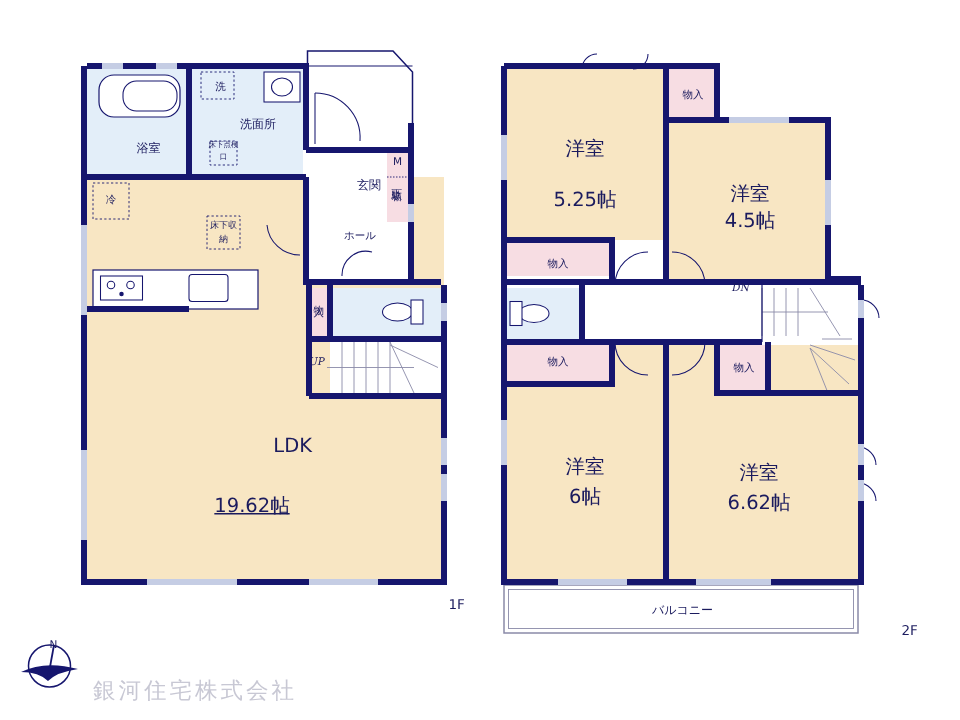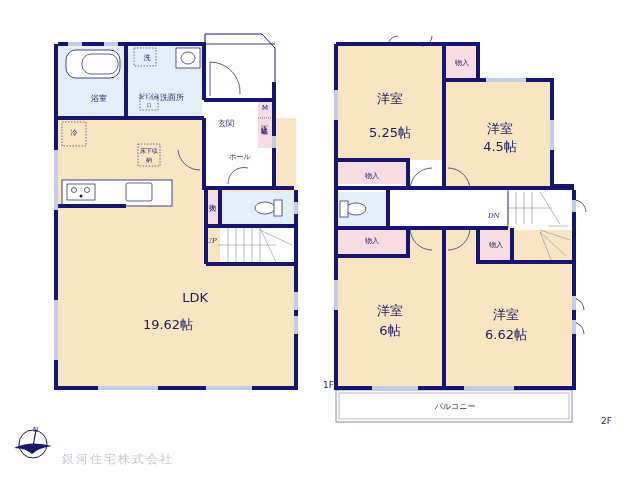--- a/index.html
+++ b/index.html
@@ -5,21 +5,21 @@
   html,body{margin:0;padding:0;background:#fff;}
   body{width:640px;height:480px;position:relative;overflow:hidden;font-family:"DejaVu Sans",sans-serif;color:#1b1b5e;}
   svg{position:absolute;left:0;top:0;}
   .lbl{position:absolute;text-align:center;color:#1b1b5e;white-space:nowrap;}
   .room-name{font-size:13px;}
   .room-size{font-size:13px;}
   .small{font-size:8px;}
   .tiny{font-size:7px;}
   .vert{writing-mode:vertical-rl;font-size:8px;letter-spacing:1px;}
   .floor{font-size:9px;color:#1b1b5e;}
-  .company{font-size:12px;color:#c8c8d4;letter-spacing:2px;font-family:Liberation Mono, monospace;}
+  .company{font-size:15px;color:#c8c8d4;letter-spacing:2px;font-family:Liberation Mono, monospace;}
 </style>
 </head>
 <body>
 
 <svg width="640" height="480" viewBox="0 0 640 480">
 
   <g>
 
     <polyline points="205,82 205,34 262,34 275,48 275,82" fill="#fff" stroke="#16166e" stroke-width="1"></polyline>
     <line x1="205" y1="44" x2="275" y2="44" stroke="#16166e" stroke-width="0.8"></line>
@@ -185,45 +185,45 @@
   </g>
 
   <g>
     <circle cx="33" cy="444" r="14" fill="none" stroke="#16166e" stroke-width="1"></circle>
     <path d="M14,448 Q30,440 52,446 Q38,448 32,454 Q26,448 14,448 Z" fill="#16166e"></path>
     <line x1="32" y1="452" x2="36" y2="430" stroke="#16166e" stroke-width="1.2"></line>
   </g>
 </svg>
 
 <div class="lbl room-name" style="left:128px;top:290px;width:80px;text-align:right;">LDK</div>
-<div class="lbl room-size" style="left:128px;top:316px;width:80px;">19.62帖</div>
+<div class="lbl room-size" style="left:128px;top:328px;width:80px;text-decoration:underline;">19.62帖</div>
 <div class="lbl small" style="left:84px;top:93px;width:30px;">浴室</div>
-<div class="lbl small" style="left:150px;top:92px;width:44px;">洗面所</div>
+<div class="lbl small" style="left:150px;top:77px;width:44px;">洗面所</div>
 <div class="lbl tiny" style="left:137px;top:53px;width:20px;">洗</div>
 <div class="lbl tiny" style="left:138px;top:93px;width:22px;white-space:normal;line-height:8px;font-size:5px;">床下点検口</div>
 <div class="lbl tiny" style="left:64px;top:128px;width:20px;">冷</div>
 <div class="lbl tiny" style="left:139px;top:146px;width:20px;white-space:normal;line-height:9px;font-size:6px;">床下収納</div>
-<div class="lbl small" style="left:208px;top:118px;width:36px;">玄関</div>
+<div class="lbl small" style="left:228px;top:118px;width:36px;">玄関</div>
 <div class="lbl tiny" style="left:222px;top:152px;width:36px;">ホール</div>
 <div class="lbl tiny" style="left:259px;top:104px;width:12px;">M</div>
 <div class="lbl vert" style="left:259px;top:120px;font-size:7px;">下駄箱</div>
 <div class="lbl vert" style="left:207px;top:198px;font-size:7px;">物入</div>
 <div class="lbl tiny" style="left:206px;top:237px;font-style:italic;font-family:'DejaVu Serif',serif;">UP</div>
-<div class="lbl floor" style="left:299px;top:380px;margin-left:24px;">1F</div>
+<div class="lbl floor" style="left:299px;top:399px;">1F</div>
 
 <div class="lbl room-name" style="left:360px;top:90px;width:60px;">洋室</div>
 <div class="lbl room-size" style="left:360px;top:124px;width:60px;">5.25帖</div>
 <div class="lbl room-name" style="left:470px;top:120px;width:60px;">洋室</div>
 <div class="lbl room-size" style="left:470px;top:138px;width:60px;">4.5帖</div>
 <div class="lbl room-name" style="left:360px;top:302px;width:60px;">洋室</div>
 <div class="lbl room-size" style="left:360px;top:322px;width:60px;">6帖</div>
 <div class="lbl room-name" style="left:476px;top:306px;width:60px;">洋室</div>
 <div class="lbl room-size" style="left:476px;top:326px;width:60px;">6.62帖</div>
 <div class="lbl tiny" style="left:448px;top:58px;width:28px;">物入</div>
 <div class="lbl tiny" style="left:346px;top:171px;width:52px;">物入</div>
 <div class="lbl tiny" style="left:346px;top:236px;width:52px;">物入</div>
 <div class="lbl tiny" style="left:482px;top:240px;width:28px;">物入</div>
-<div class="lbl tiny" style="left:488px;top:212px;font-style:italic;font-family:'DejaVu Serif',serif;">DN</div>
+<div class="lbl tiny" style="left:488px;top:188px;font-style:italic;font-family:'DejaVu Serif',serif;">DN</div>
 <div class="lbl small" style="left:420px;top:401px;width:70px;">バルコニー</div>
 <div class="lbl floor" style="left:577px;top:416px;margin-left:24px;">2F</div>
 
 <div class="lbl tiny" style="left:33px;top:426px;font-size:7px;">N</div>
 <div class="lbl company" style="left:62px;top:451px;">銀河住宅株式会社</div>
 
 </body></html>

